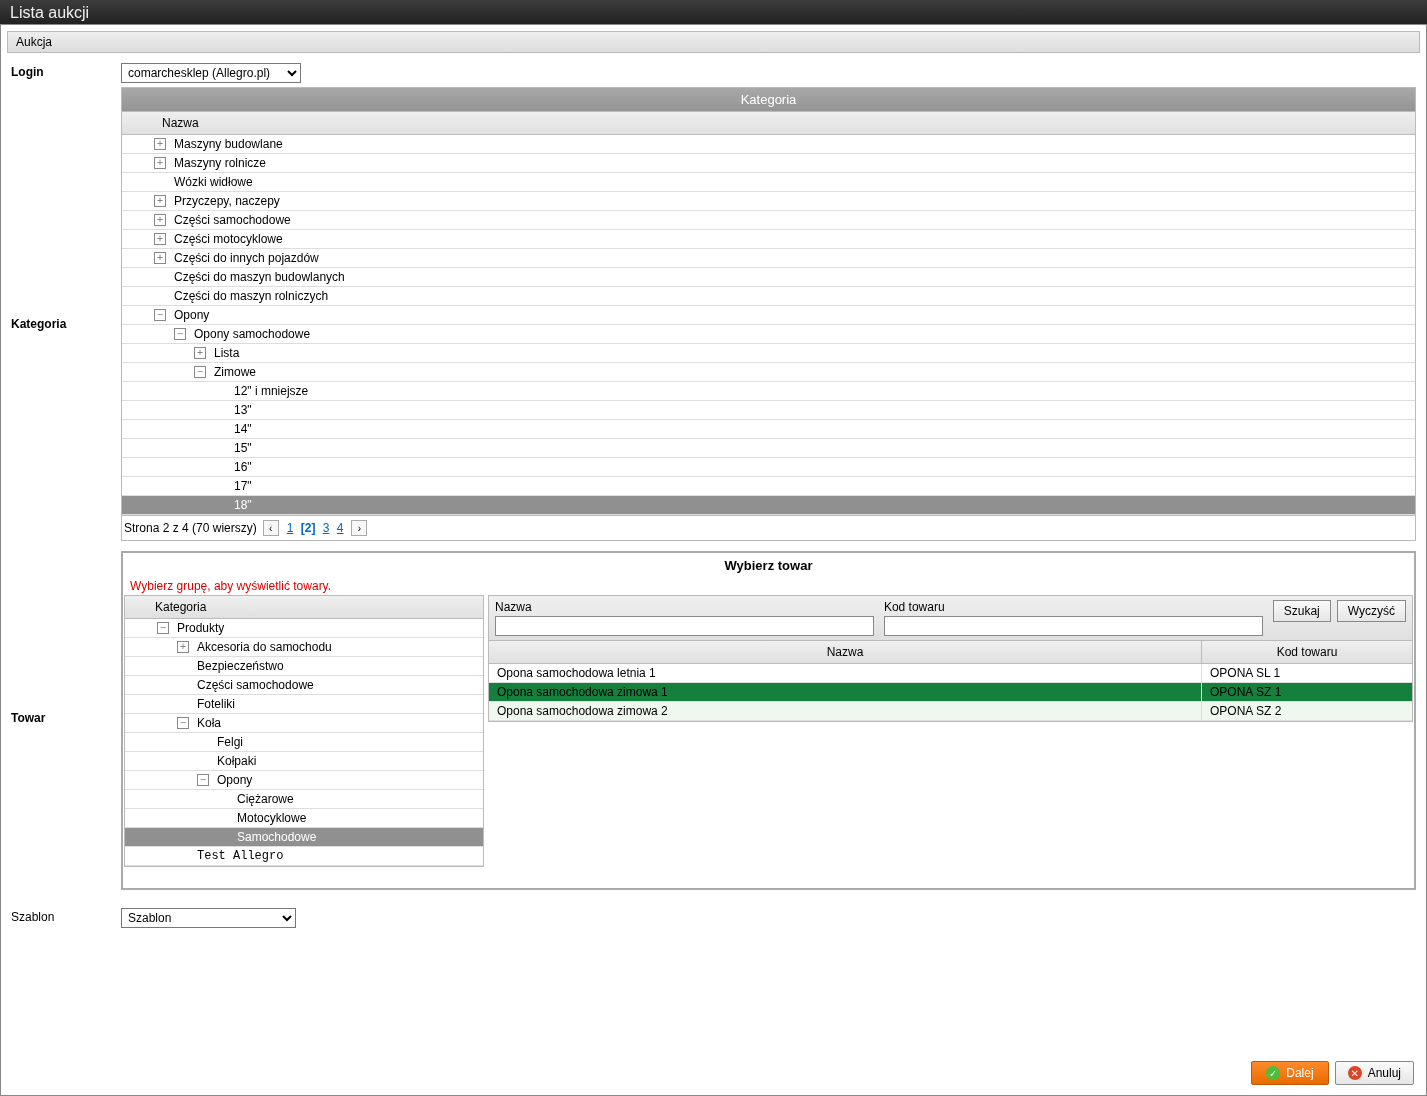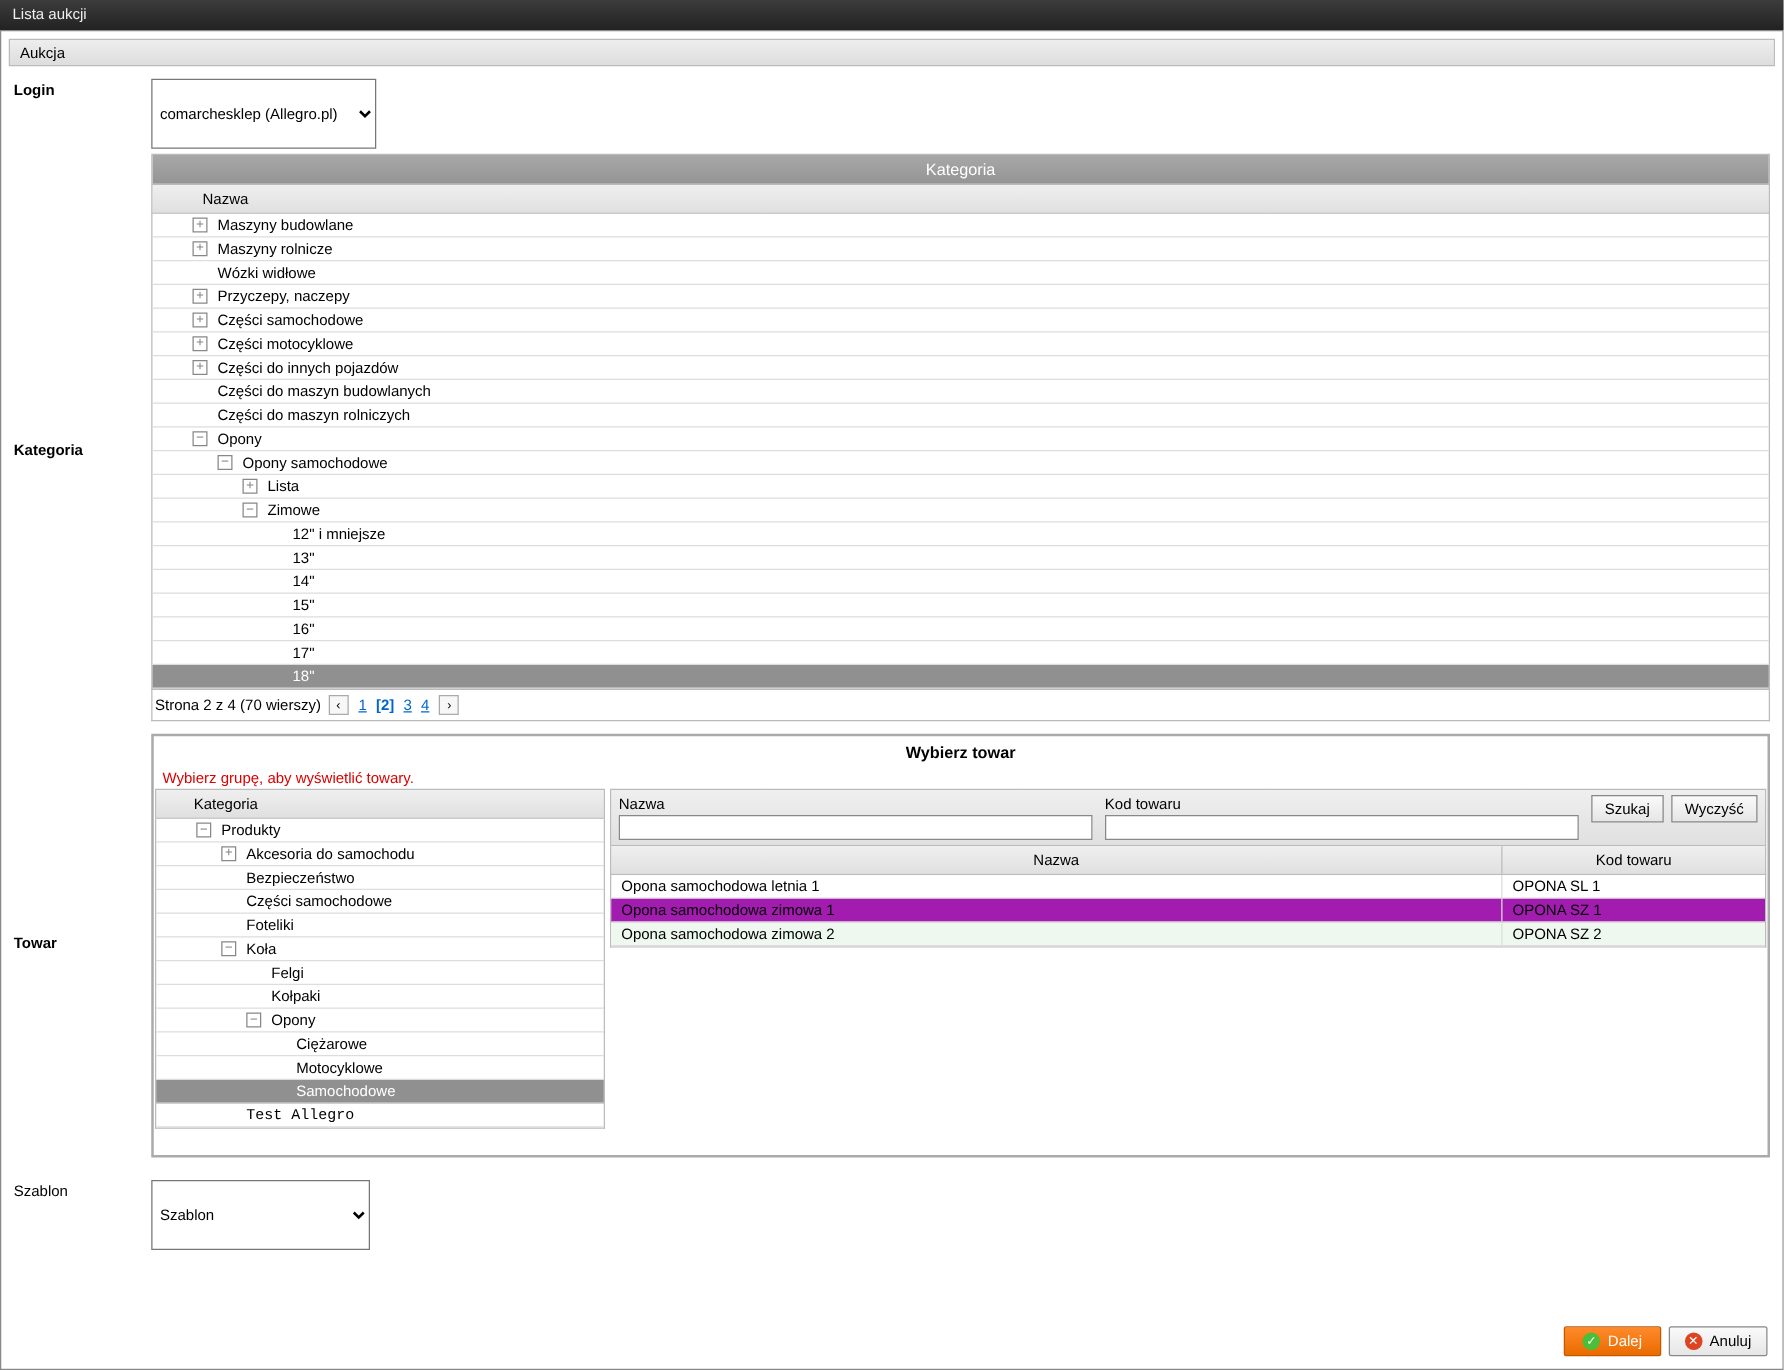--- a/index.html
+++ b/index.html
@@ -1,26 +1,26 @@
 <!DOCTYPE html>
 <html><head>
 <meta charset="utf-8">
 <style>
   * { box-sizing: border-box; margin: 0; padding: 0; }
   body { font-family: Arial, sans-serif; font-size: 12px; background: #fff; }
   .window { width: 1427px; height: 1096px; }
-  .titlebar { background: linear-gradient(#3c3c3c, #222); color: #eee; padding: 4px 10px; height: 24px; font-size: 12px; }
+  .titlebar { background: linear-gradient(#3c3c3c, #222); color: #eee; padding: 4px 10px; height: 24px; font-size: 16px; }
   .outer { border: 1px solid #888; margin: 0; padding: 6px; background: #fff; height: 1072px; position: relative; }
   .toolbar { background: linear-gradient(#eee, #ddd); border: 1px solid #bbb; padding: 3px 8px; margin-bottom: 10px; font-size: 12px; }
   .body-area { padding: 0 4px; }
   .row { display: flex; align-items: flex-start; margin-bottom: 4px; }
   .label-col { width: 110px; font-size: 12px; padding-top: 2px; }
   .bold { font-weight: bold; }
   .content-col { flex: 1; }
-  select { font-size: 12px; padding: 19px 2px; border: 1px solid #777; background: #fff; }
+  select { font-size: 12px; padding: 1px 2px; border: 1px solid #777; background: #fff; }
   .panel-header { background: linear-gradient(#a8a8a8, #949494); color: #fff; text-align: center; padding: 4px 0; border: 1px solid #bbb; font-size: 13px; }
   .grid-header { background: linear-gradient(#efefef, #e0e0e0); border: 1px solid #bbb; border-top: none; padding: 4px 40px; font-size: 12px; }
   .tree { border: 1px solid #bbb; border-top: none; }
   .tree-row { display: flex; align-items: center; border-bottom: 1px solid #ddd; height: 19px; padding-left: 8px; font-size: 12px; }
   .tree-row.selected { background: #909090; color: #fff; }
   .connector-cell { width: 20px; display: flex; align-items: center; justify-content: center; color: #888; font-family: monospace; }
   .expander { width: 12px; height: 12px; border: 1px solid #888; display: inline-flex; align-items: center; justify-content: center; font-size: 10px; line-height: 1; background: #fff; cursor: pointer; }
   .spacer { width: 20px; }
   .paging { display: flex; align-items: center; gap: 6px; padding: 4px 2px; font-size: 12px; border: 1px solid #bbb; border-top: none; }
   .pager-btn { width: 16px; height: 16px; border: 1px solid #aaa; display: inline-flex; align-items: center; justify-content: center; cursor: pointer; background: #f7f7f7; font-size: 10px; }
@@ -37,21 +37,21 @@
   .search-field label { font-size: 12px; }
   .search-field input { border: 1px solid #888; height: 20px; font-size: 12px; padding: 0 4px; }
   .search-btns { display: flex; gap: 6px; align-items: center; padding-bottom: 1px; }
   .btn { border: 1px solid #888; background: linear-gradient(#fafafa,#e6e6e6); padding: 2px 10px; cursor: pointer; font-size: 12px; height: 22px; }
   .results-header { display: flex; background: linear-gradient(#efefef,#e0e0e0); border: 1px solid #bbb; border-top: none; }
   .results-header > div { padding: 4px 8px; border-right: 1px solid #bbb; text-align: center; font-size: 12px; }
   .results-body { border: 1px solid #bbb; border-top: none; }
   .result-row { display: flex; border-bottom: 1px solid #ddd; font-size: 12px; }
   .result-row > div { padding: 2px 8px; border-right: 1px solid #ddd; }
   .result-row.alt { background: #eef8ee; }
-  .result-row.sel { background: #a21caf; align-items: flex-end; }
+  .result-row.sel { background: #15803d; align-items: flex-end; }
   .bottom-buttons { position: absolute; right: 12px; bottom: 10px; display: flex; gap: 6px; }
   .primary-btn { background: linear-gradient(#ff8a2a, #e96b00); color: #fff; border: 1px solid #c45800; padding: 4px 14px; display: flex; align-items: center; gap: 6px; cursor: pointer; font-size: 12px; border-radius: 2px; }
   .secondary-btn { background: linear-gradient(#fafafa,#e6e6e6); border: 1px solid #888; padding: 4px 12px; display: flex; align-items: center; gap: 6px; cursor: pointer; font-size: 12px; border-radius: 2px; }
   .ok-icon { width: 14px; height: 14px; border-radius: 50%; background: #4bbf3a; display: inline-flex; align-items: center; justify-content: center; color: #fff; font-size: 10px; }
   .cancel-icon { width: 14px; height: 14px; border-radius: 50%; background: #d42; display: inline-flex; align-items: center; justify-content: center; color: #fff; font-size: 10px; }
   .left-grid-header { background: linear-gradient(#efefef,#e0e0e0); border: 1px solid #bbb; padding: 4px 30px; font-size: 12px; }
   .left-tree-body { border: 1px solid #bbb; border-top: none; }
 </style>
 </head>
 <body>

